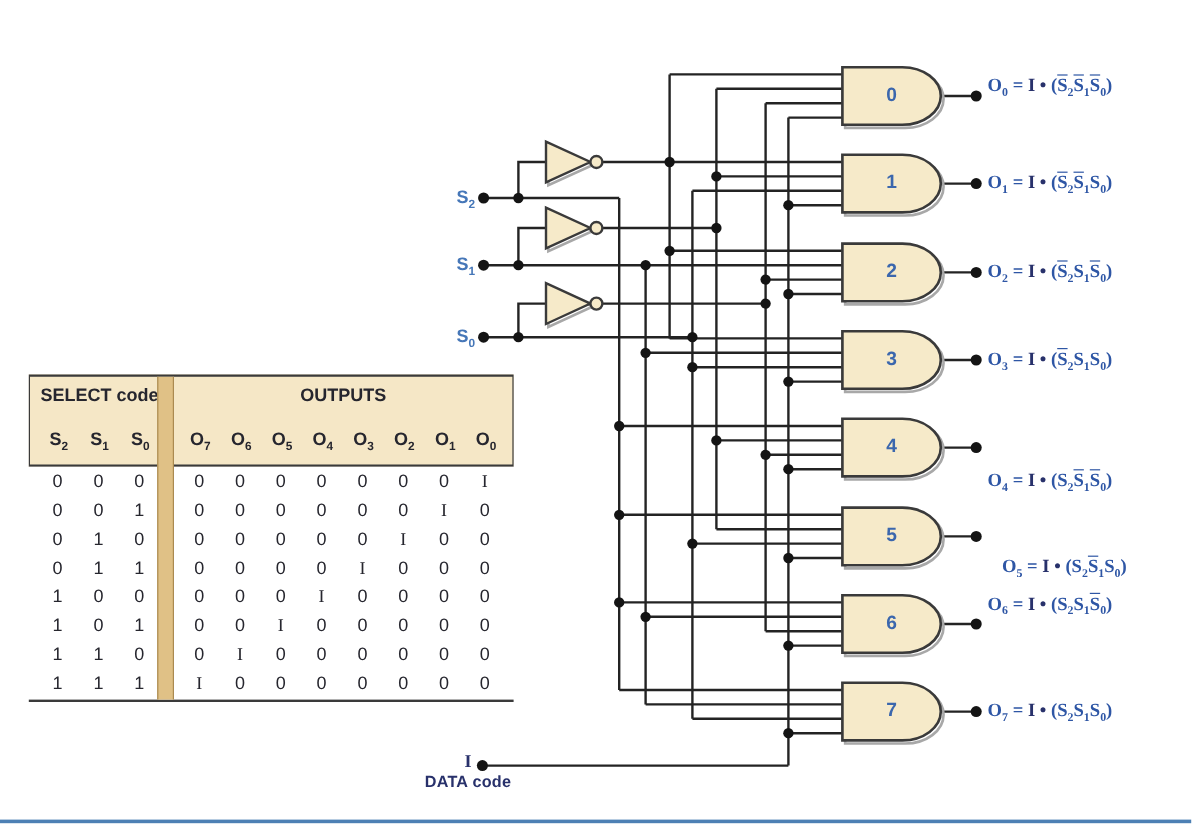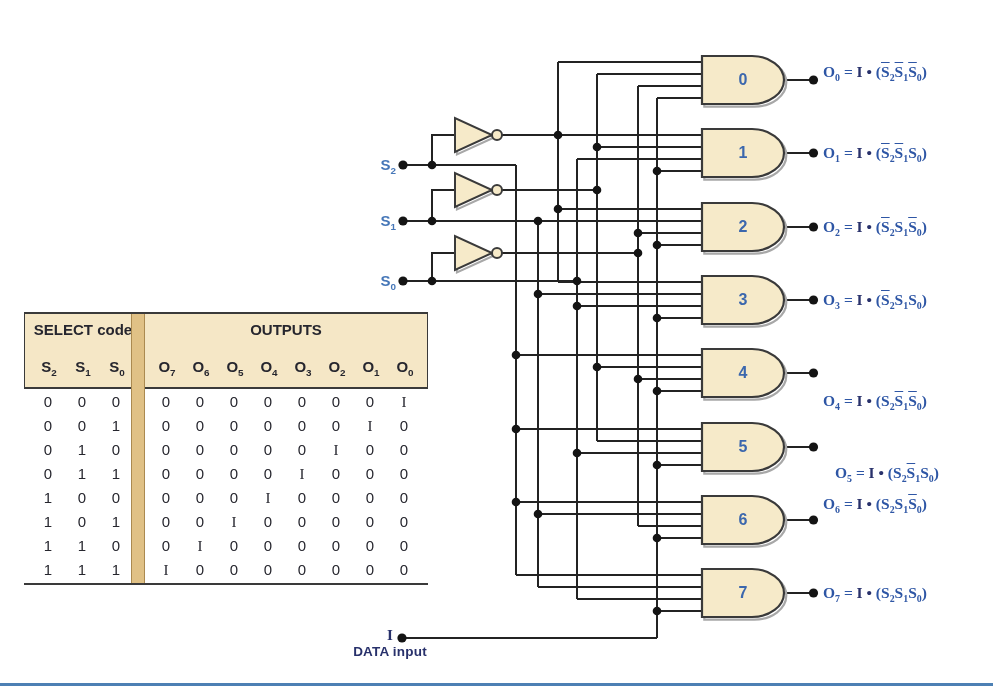--- a/index.html
+++ b/index.html
@@ -322,17 +322,17 @@
       <div class="gnum" style="top: 436px;">5</div>
       <div class="expr" style="top: 463px; margin-left: 12px;"><span>O<sub>5</sub></span> = <span class="navy">I</span><span class="navy"> • </span>(<span>S<sub>2</sub></span><span><span class="ov">S</span><sub>1</sub></span><span>S<sub>0</sub></span>)</div>
       <div class="gnum" style="top: 509px;">6</div>
       <div class="expr" style="top: 494px;"><span>O<sub>6</sub></span> = <span class="navy">I</span><span class="navy"> • </span>(<span>S<sub>2</sub></span><span>S<sub>1</sub></span><span><span class="ov">S</span><sub>0</sub></span>)</div>
       <div class="gnum" style="top: 582px;">7</div>
       <div class="expr" style="top: 583px; text-align: right;"><span>O<sub>7</sub></span> = <span class="navy">I</span><span class="navy"> • </span>(<span>S<sub>2</sub></span><span>S<sub>1</sub></span><span>S<sub>0</sub></span>)</div>
     </div>
 
   <div class="datain">
     <div class="di-sym">I</div>
-    <div class="di-text">DATA input</div>
+    <div class="di-text">DATA code</div>
   </div>
 
   <div class="bottom-rule"></div>
 </div>
 
 </body></html>

